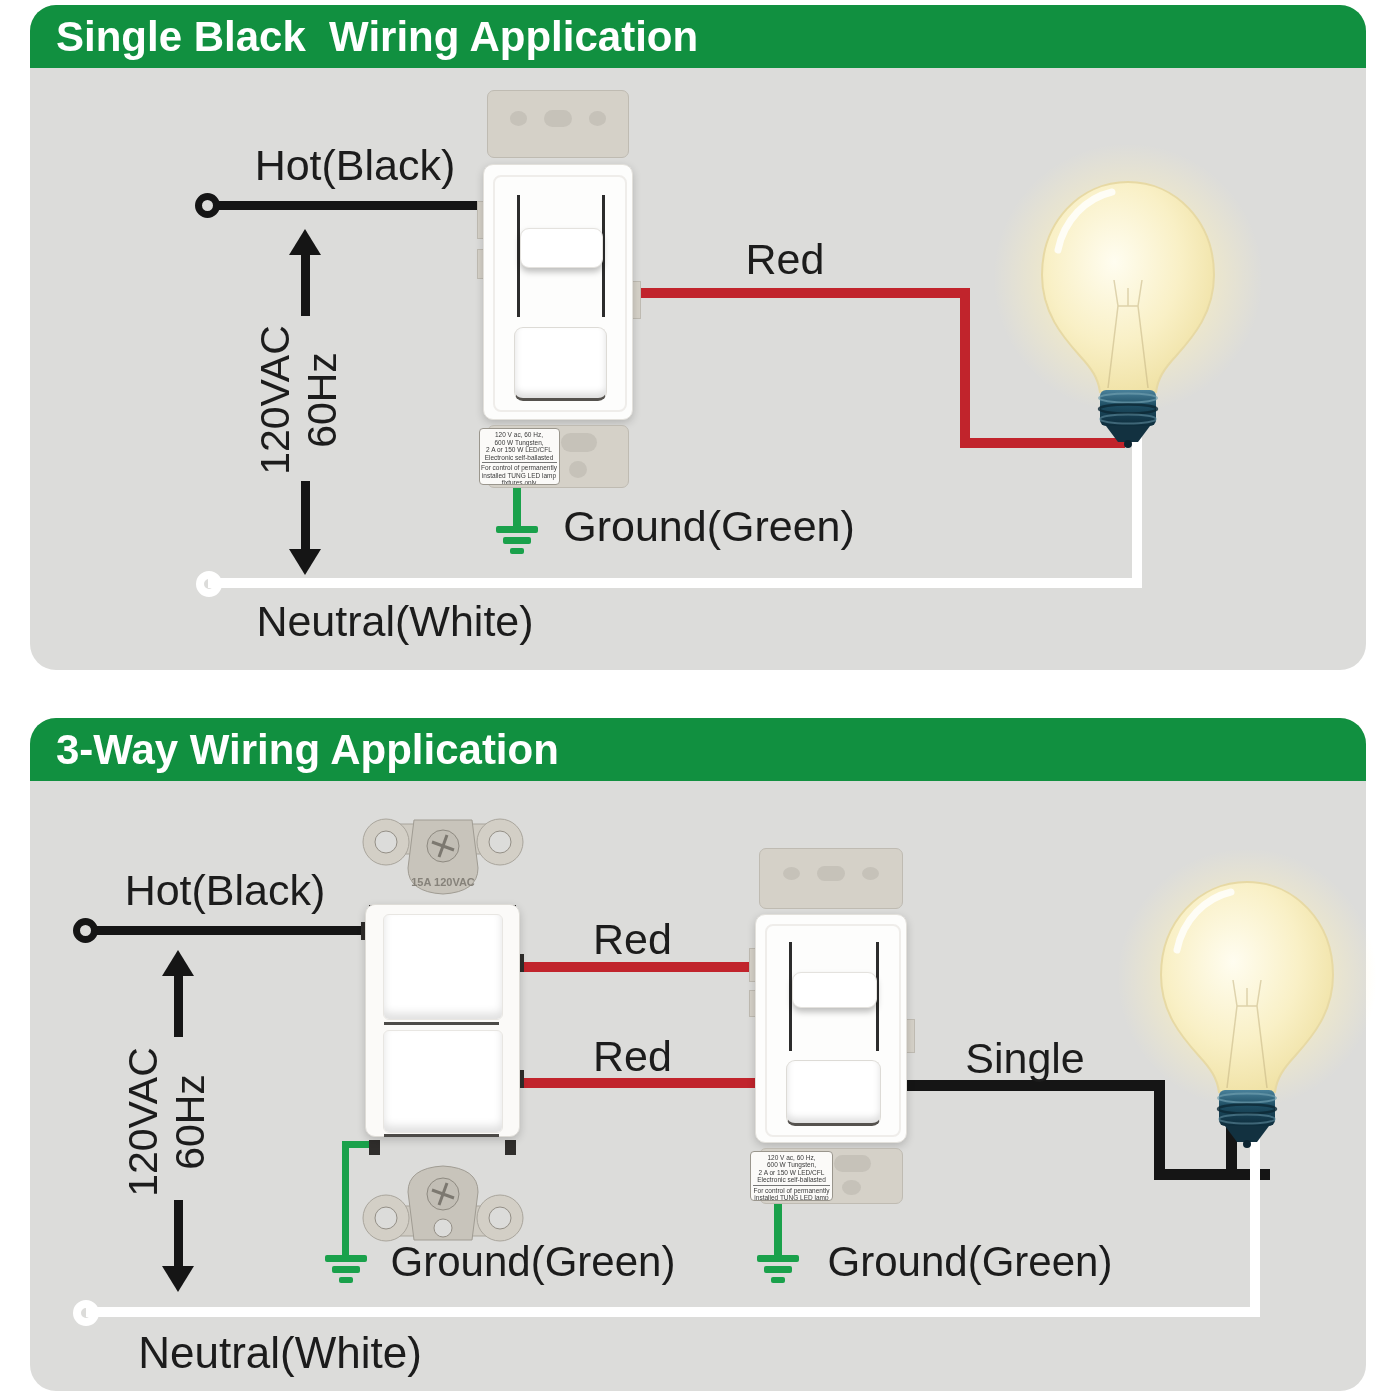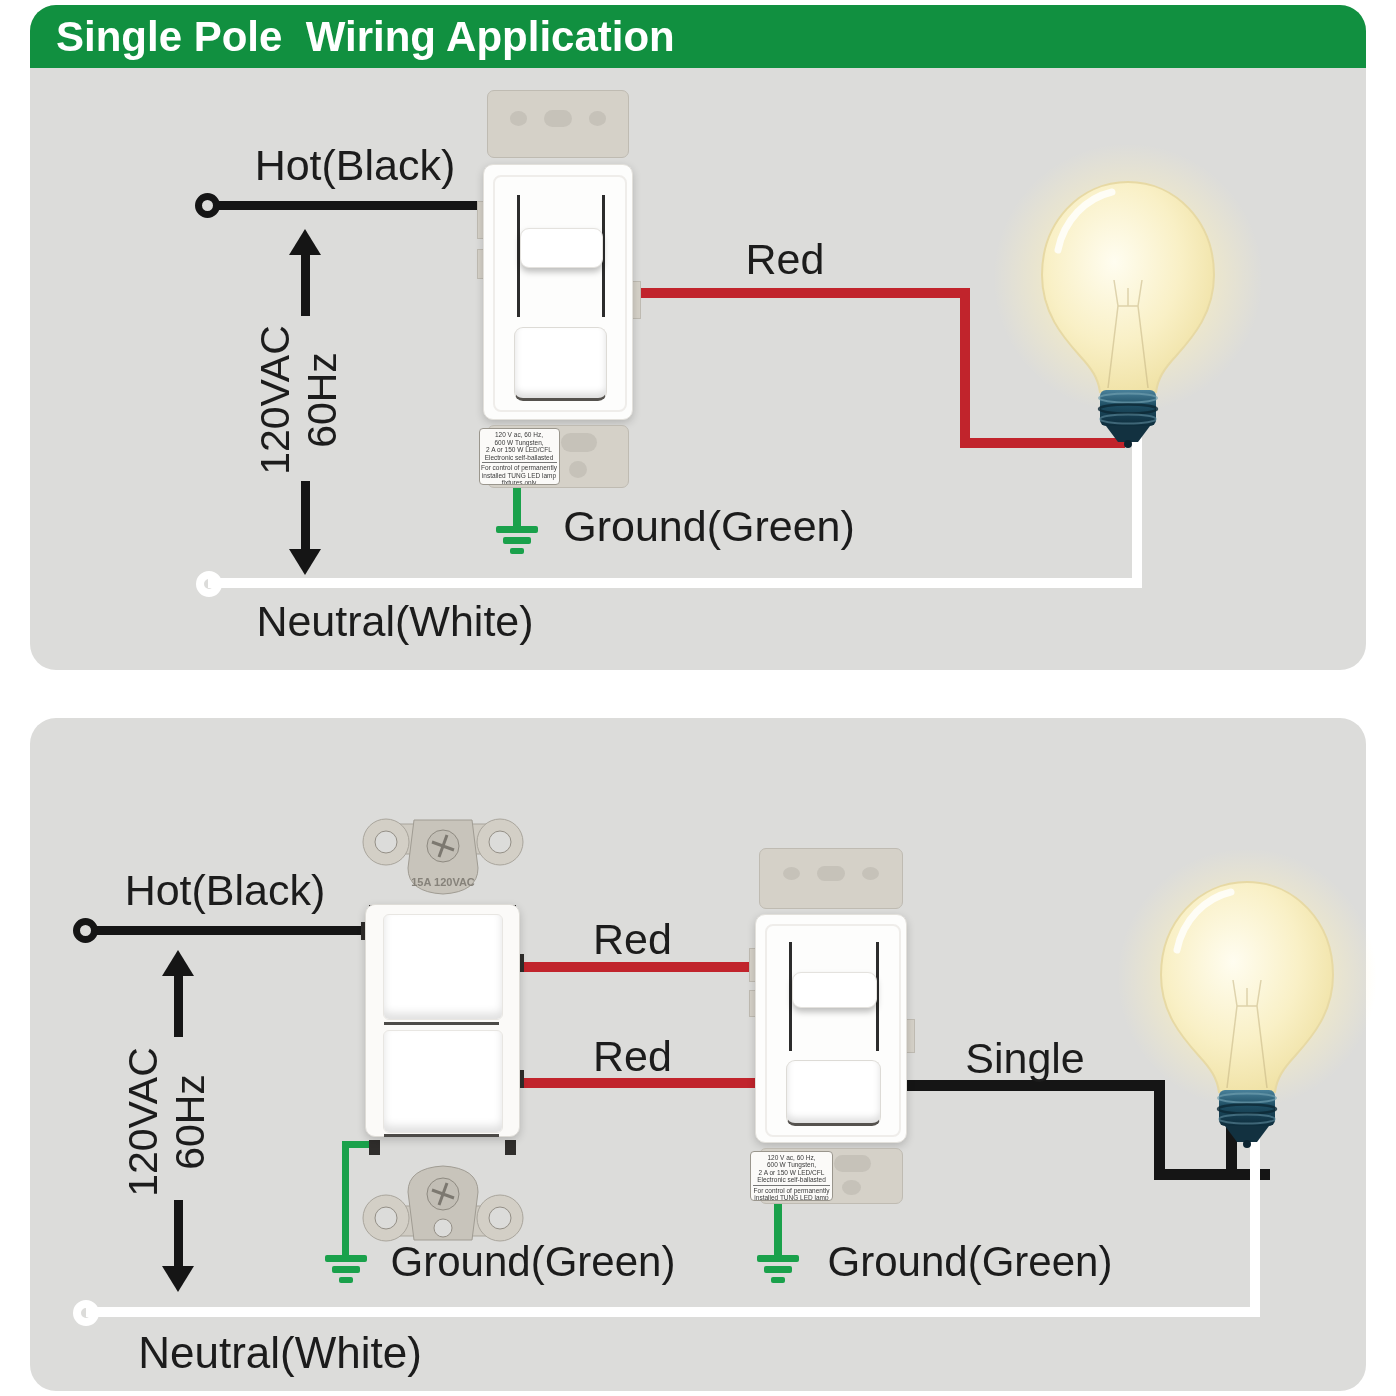--- a/index.html
+++ b/index.html
@@ -99,21 +99,21 @@
       <stop offset="45%" stop-color="#1d4c61"></stop>
       <stop offset="100%" stop-color="#0e2d3c"></stop>
     </linearGradient>
   </defs>
 </svg>
 
 <div class="stage">
 
   <div class="panel panel-1">
     <div class="hdr">
-      <div class="hdr-title">Single Pole  Wiring Application</div>
+      <div class="hdr-title">Single Black  Wiring Application</div>
     </div>
 
     <div class="wire blk" style="left:184px;top:196px;width:286px;height:9px;"></div>
     <div class="term term-hot" style="left:165px;top:188px;"></div>
     <div class="wire wht" style="left:178px;top:573px;width:934px;height:10px;"></div>
     <div class="term term-neu" style="left:166px;top:566px;"></div>
     <div class="wire red" style="left:590px;top:283px;width:350px;height:10px;"></div>
     <div class="wire red" style="left:930px;top:283px;width:10px;height:160px;"></div>
     <div class="wire red" style="left:930px;top:433px;width:165px;height:10px;"></div>
     <div class="wire red" style="left:1085px;top:400px;width:10px;height:43px;"></div>
@@ -181,20 +181,23 @@
         <ellipse cx="100" cy="238" rx="29" ry="4.5" fill="none" stroke="#6d9cae" stroke-width="2" opacity="0.7"></ellipse>
         <ellipse cx="100" cy="249" rx="29" ry="4.5" fill="none" stroke="#0c2835" stroke-width="2.5" opacity="0.8"></ellipse>
         <ellipse cx="100" cy="259" rx="28" ry="4.5" fill="none" stroke="#6d9cae" stroke-width="2" opacity="0.5"></ellipse>
         <path d="M78 266 L122 266 L110 282 L90 282 Z" fill="#123140"></path>
         <circle cx="100" cy="284" r="4" fill="#0c2431"></circle>
       </svg>
     </div>
   </div>
 
   <div class="panel panel-2">
+    <div class="hdr">
+      <div class="hdr-title">3-Way Wiring Application</div>
+    </div>
 
     <div class="wire blk" style="left:62px;top:208px;width:281px;height:9px;"></div>
     <div class="term term-hot" style="left:43px;top:200px;"></div>
     <div class="wire wht" style="left:56px;top:589px;width:1174px;height:10px;"></div>
     <div class="term term-neu" style="left:43px;top:582px;"></div>
     <div class="wire red" style="left:475px;top:244px;width:270px;height:10px;"></div>
     <div class="wire red" style="left:475px;top:360px;width:270px;height:10px;"></div>
     <div class="wire blk" style="left:870px;top:362px;width:265px;height:11px;"></div>
     <div class="wire blk" style="left:1124px;top:362px;width:11px;height:100px;"></div>
     <div class="wire blk" style="left:1124px;top:451px;width:116px;height:11px;"></div>

